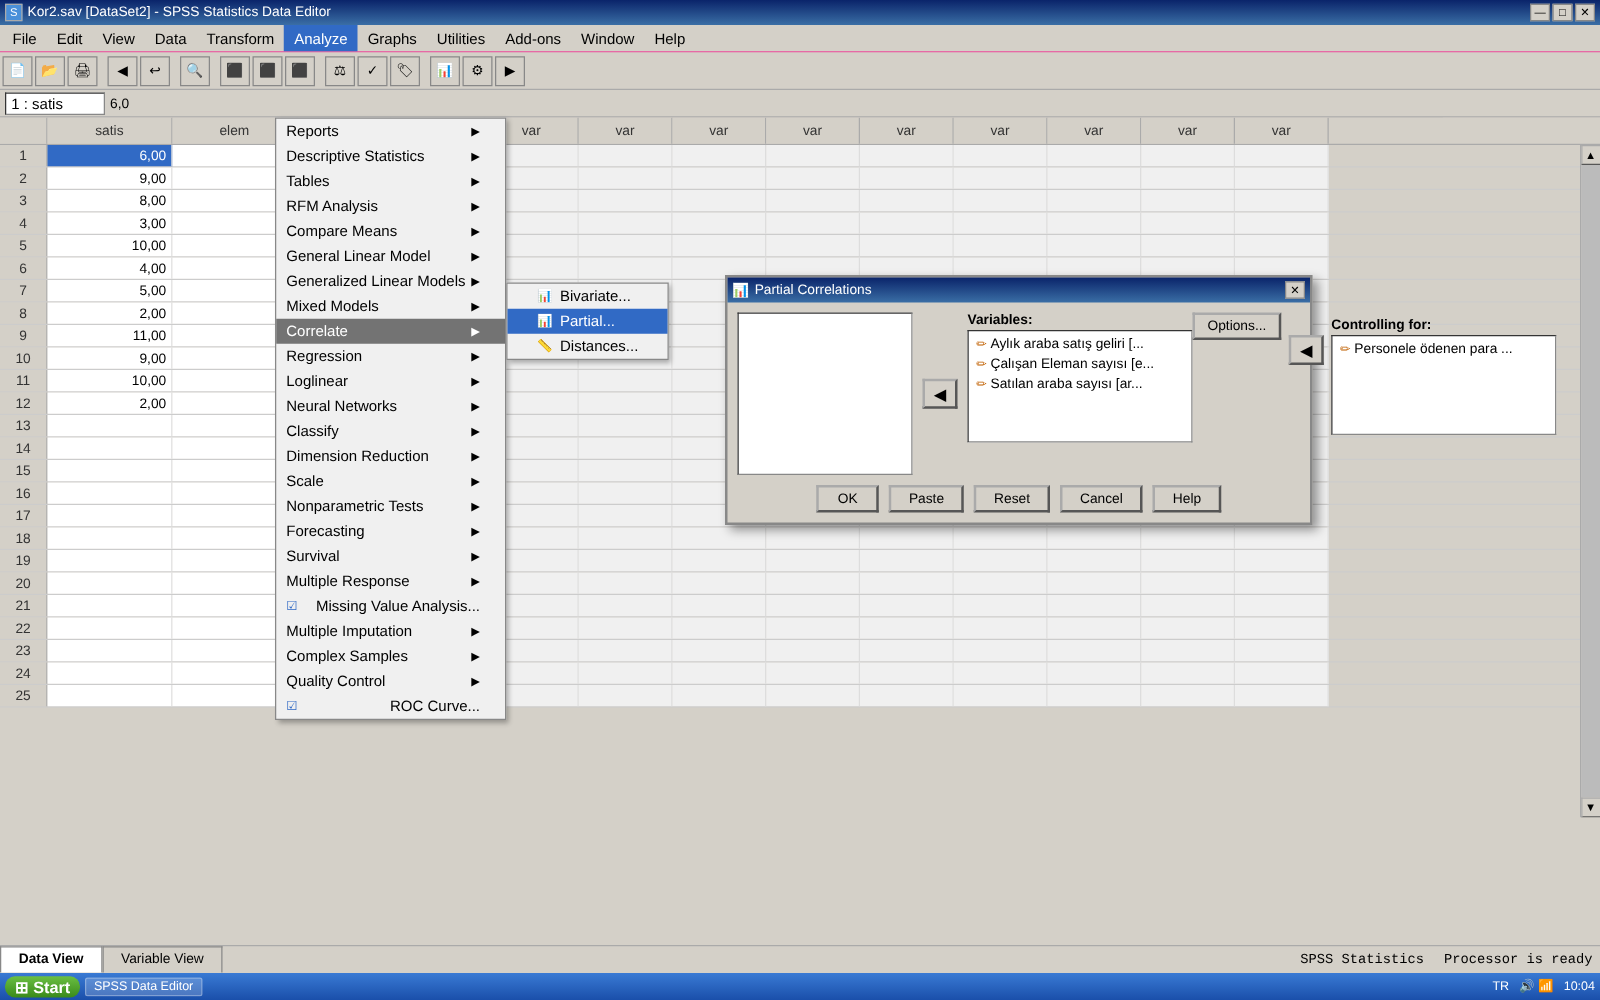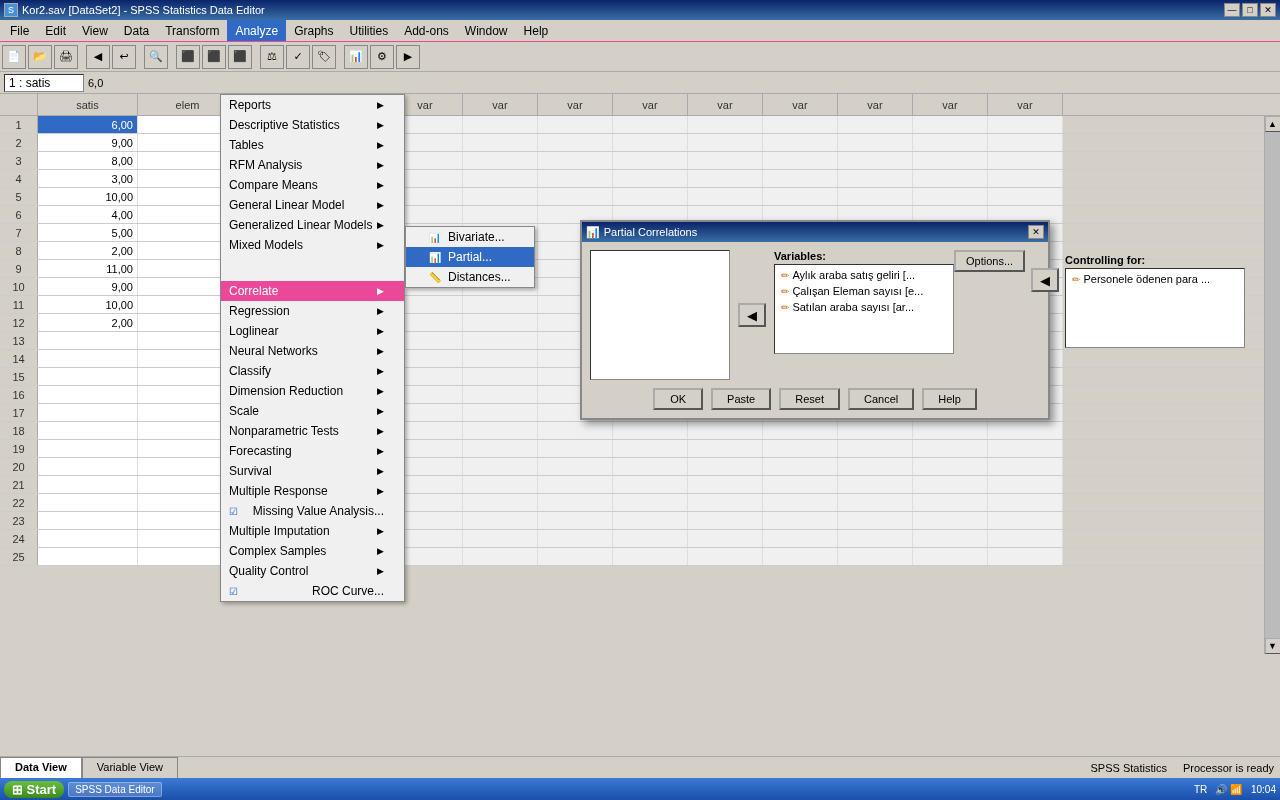--- a/index.html
+++ b/index.html
@@ -130,20 +130,21 @@
       position: fixed;
       bottom: 22px;
       left: 0; right: 0;
       height: 22px;
       background: #d4d0c8;
       border-top: 1px solid #aaa;
       display: flex;
       align-items: center;
       padding: 0 6px;
       font-size: 11px;
+      font-family: Liberation Mono, monospace;
     }
     .status-bar-right { margin-left: auto; display: flex; gap: 16px; }
 
     
     .taskbar {
       position: fixed;
       bottom: 0;
       left: 0; right: 0;
       height: 22px;
       background: linear-gradient(to bottom, #3a7bd5, #1a4faa);
@@ -846,21 +847,21 @@
 <div class="dropdown-container">
   <div class="dropdown-menu">
     <div class="menu-entry submenu-arrow">Reports</div>
     <div class="menu-entry submenu-arrow">Descriptive Statistics</div>
     <div class="menu-entry submenu-arrow">Tables</div>
     <div class="menu-entry submenu-arrow">RFM Analysis</div>
     <div class="menu-entry submenu-arrow">Compare Means</div>
     <div class="menu-entry submenu-arrow">General Linear Model</div>
     <div class="menu-entry submenu-arrow">Generalized Linear Models</div>
     <div class="menu-entry submenu-arrow">Mixed Models</div>
-    <div class="menu-entry submenu-arrow highlighted" style="background:#ec4899;color:white;margin-top:26px;">Correlate</div>
+    <div class="menu-entry submenu-arrow highlighted" style="background:#737373;color:white;">Correlate</div>
     <div class="menu-entry submenu-arrow">Regression</div>
     <div class="menu-entry submenu-arrow">Loglinear</div>
     <div class="menu-entry submenu-arrow">Neural Networks</div>
     <div class="menu-entry submenu-arrow">Classify</div>
     <div class="menu-entry submenu-arrow">Dimension Reduction</div>
     <div class="menu-entry submenu-arrow">Scale</div>
     <div class="menu-entry submenu-arrow">Nonparametric Tests</div>
     <div class="menu-entry submenu-arrow">Forecasting</div>
     <div class="menu-entry submenu-arrow">Survival</div>
     <div class="menu-entry submenu-arrow">Multiple Response</div>

